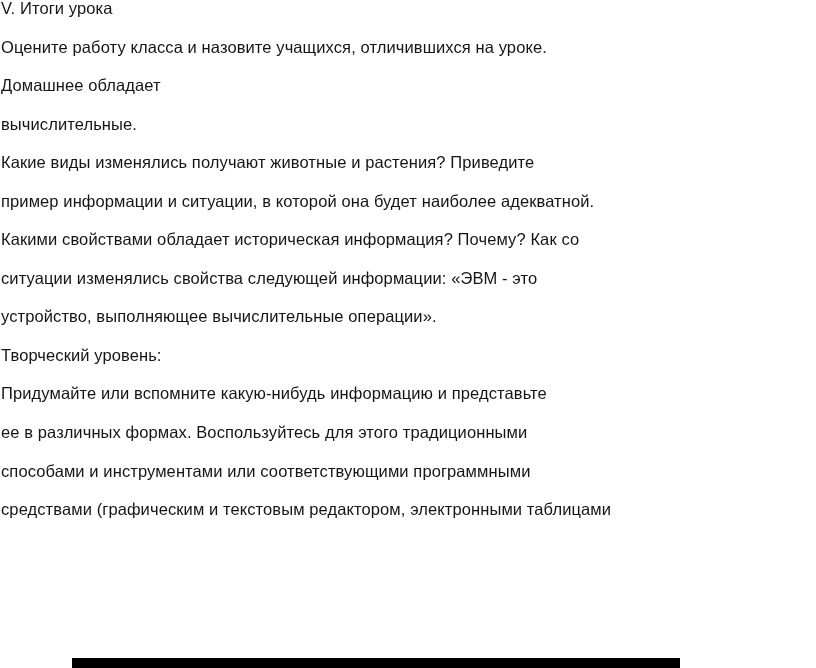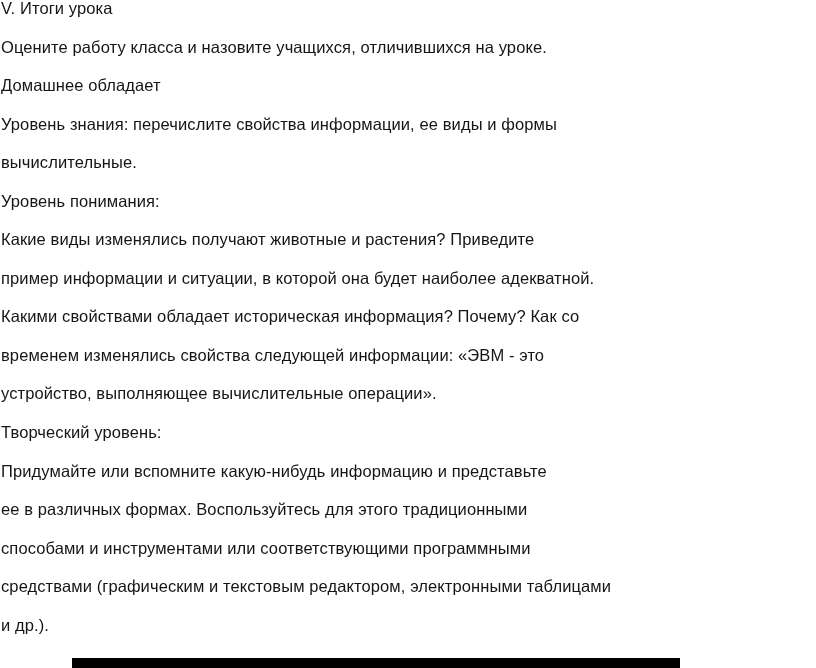--- a/index.html
+++ b/index.html
@@ -40,29 +40,26 @@
   }
 </style>
 </head>
 <body>
 
 <div class="page">
   <div class="textblock">
     <div class="line">V. Итоги урока</div>
     <div class="line">Оцените работу класса и назовите учащихся, отличившихся на уроке.</div>
     <div class="line">Домашнее обладает</div>
-    <div class="line">Уровень знания: перечислите свойства информации, ее виды и формы</div>
     <div class="line">вычислительные.</div>
-    <div class="line">Уровень понимания:</div>
     <div class="line">Какие виды изменялись получают животные и растения? Приведите</div>
     <div class="line">пример информации и ситуации, в которой она будет наиболее адекватной.</div>
     <div class="line">Какими свойствами обладает историческая информация? Почему? Как со</div>
-    <div class="line">временем изменялись свойства следующей информации: «ЭВМ - это</div>
+    <div class="line">ситуации изменялись свойства следующей информации: «ЭВМ - это</div>
     <div class="line">устройство, выполняющее вычислительные операции».</div>
     <div class="line">Творческий уровень:</div>
     <div class="line">Придумайте или вспомните какую-нибудь информацию и представьте</div>
     <div class="line">ее в различных формах. Воспользуйтесь для этого традиционными</div>
     <div class="line">способами и инструментами или соответствующими программными</div>
     <div class="line">средствами (графическим и текстовым редактором, электронными таблицами</div>
-    <div class="line">и др.).</div>
   </div>
   <div class="scan-edge-bar"></div>
 </div>
 
 </body></html>

